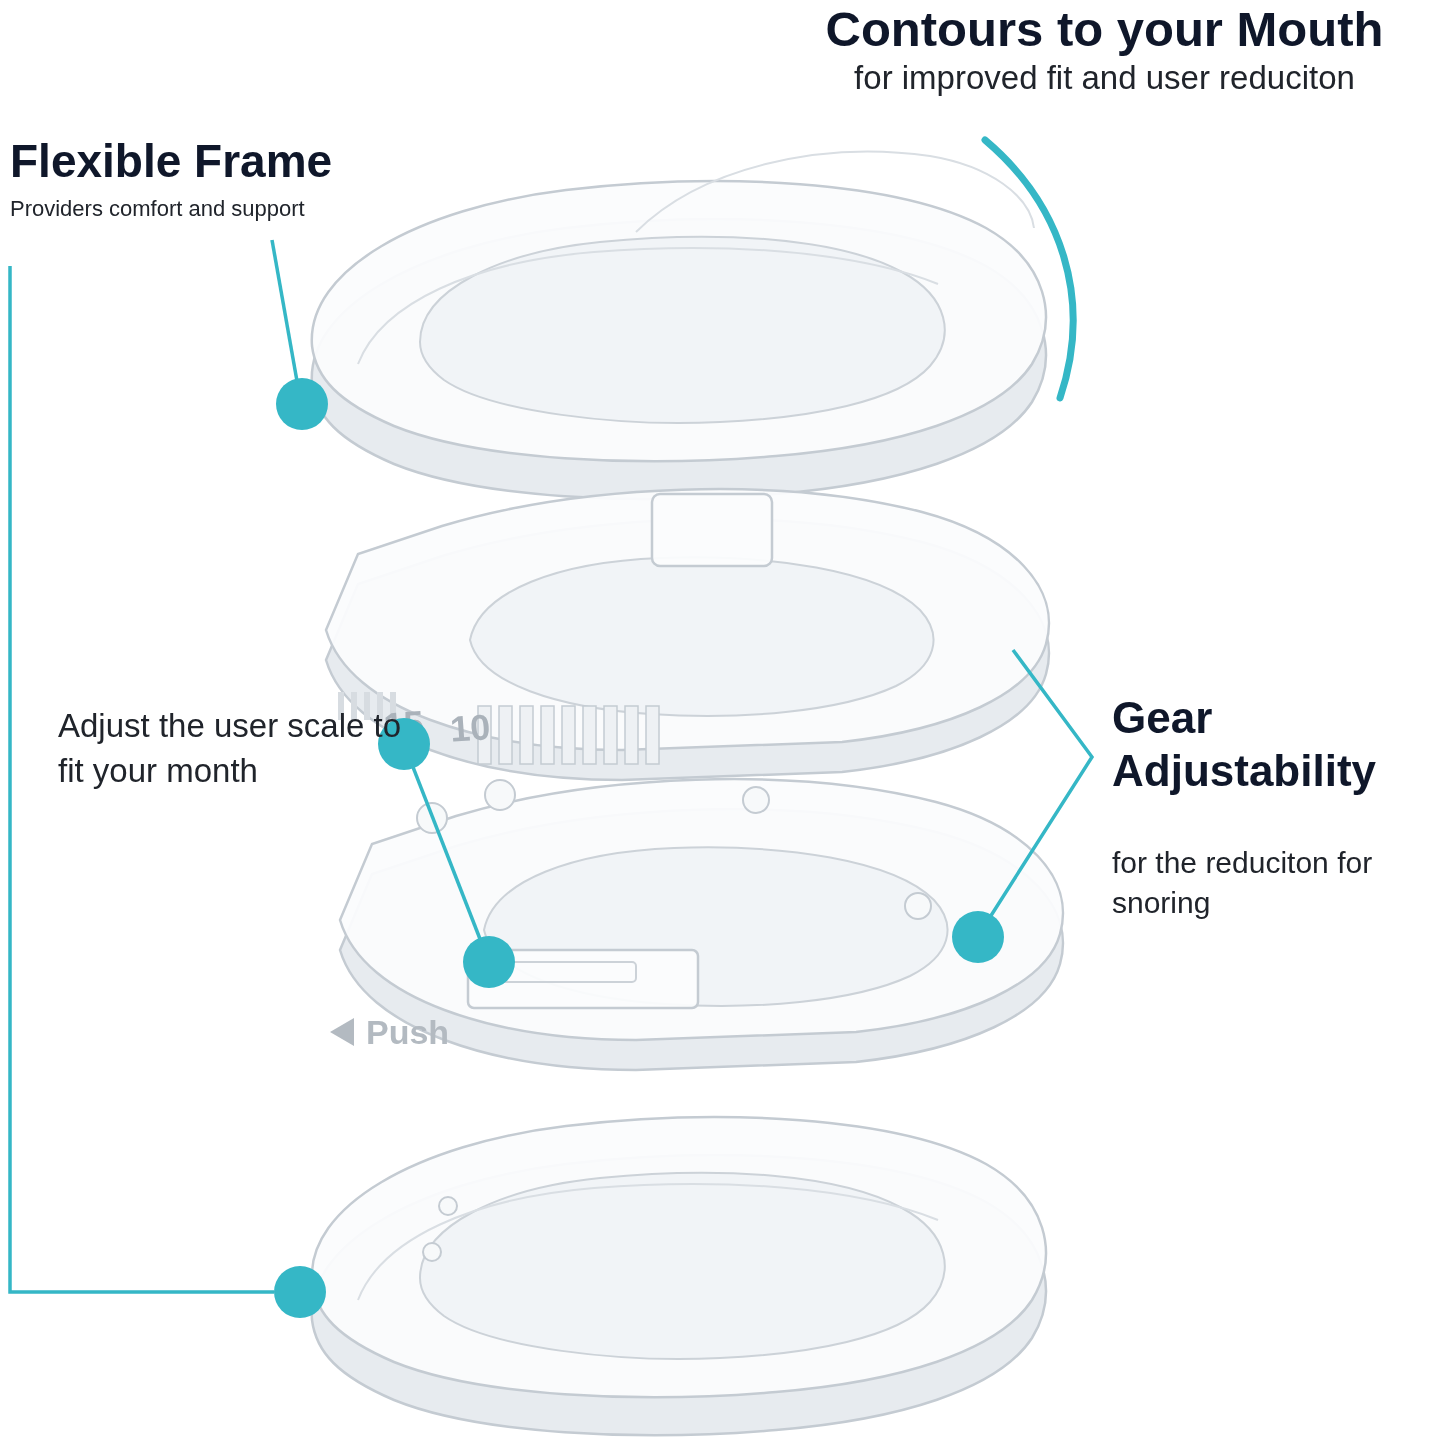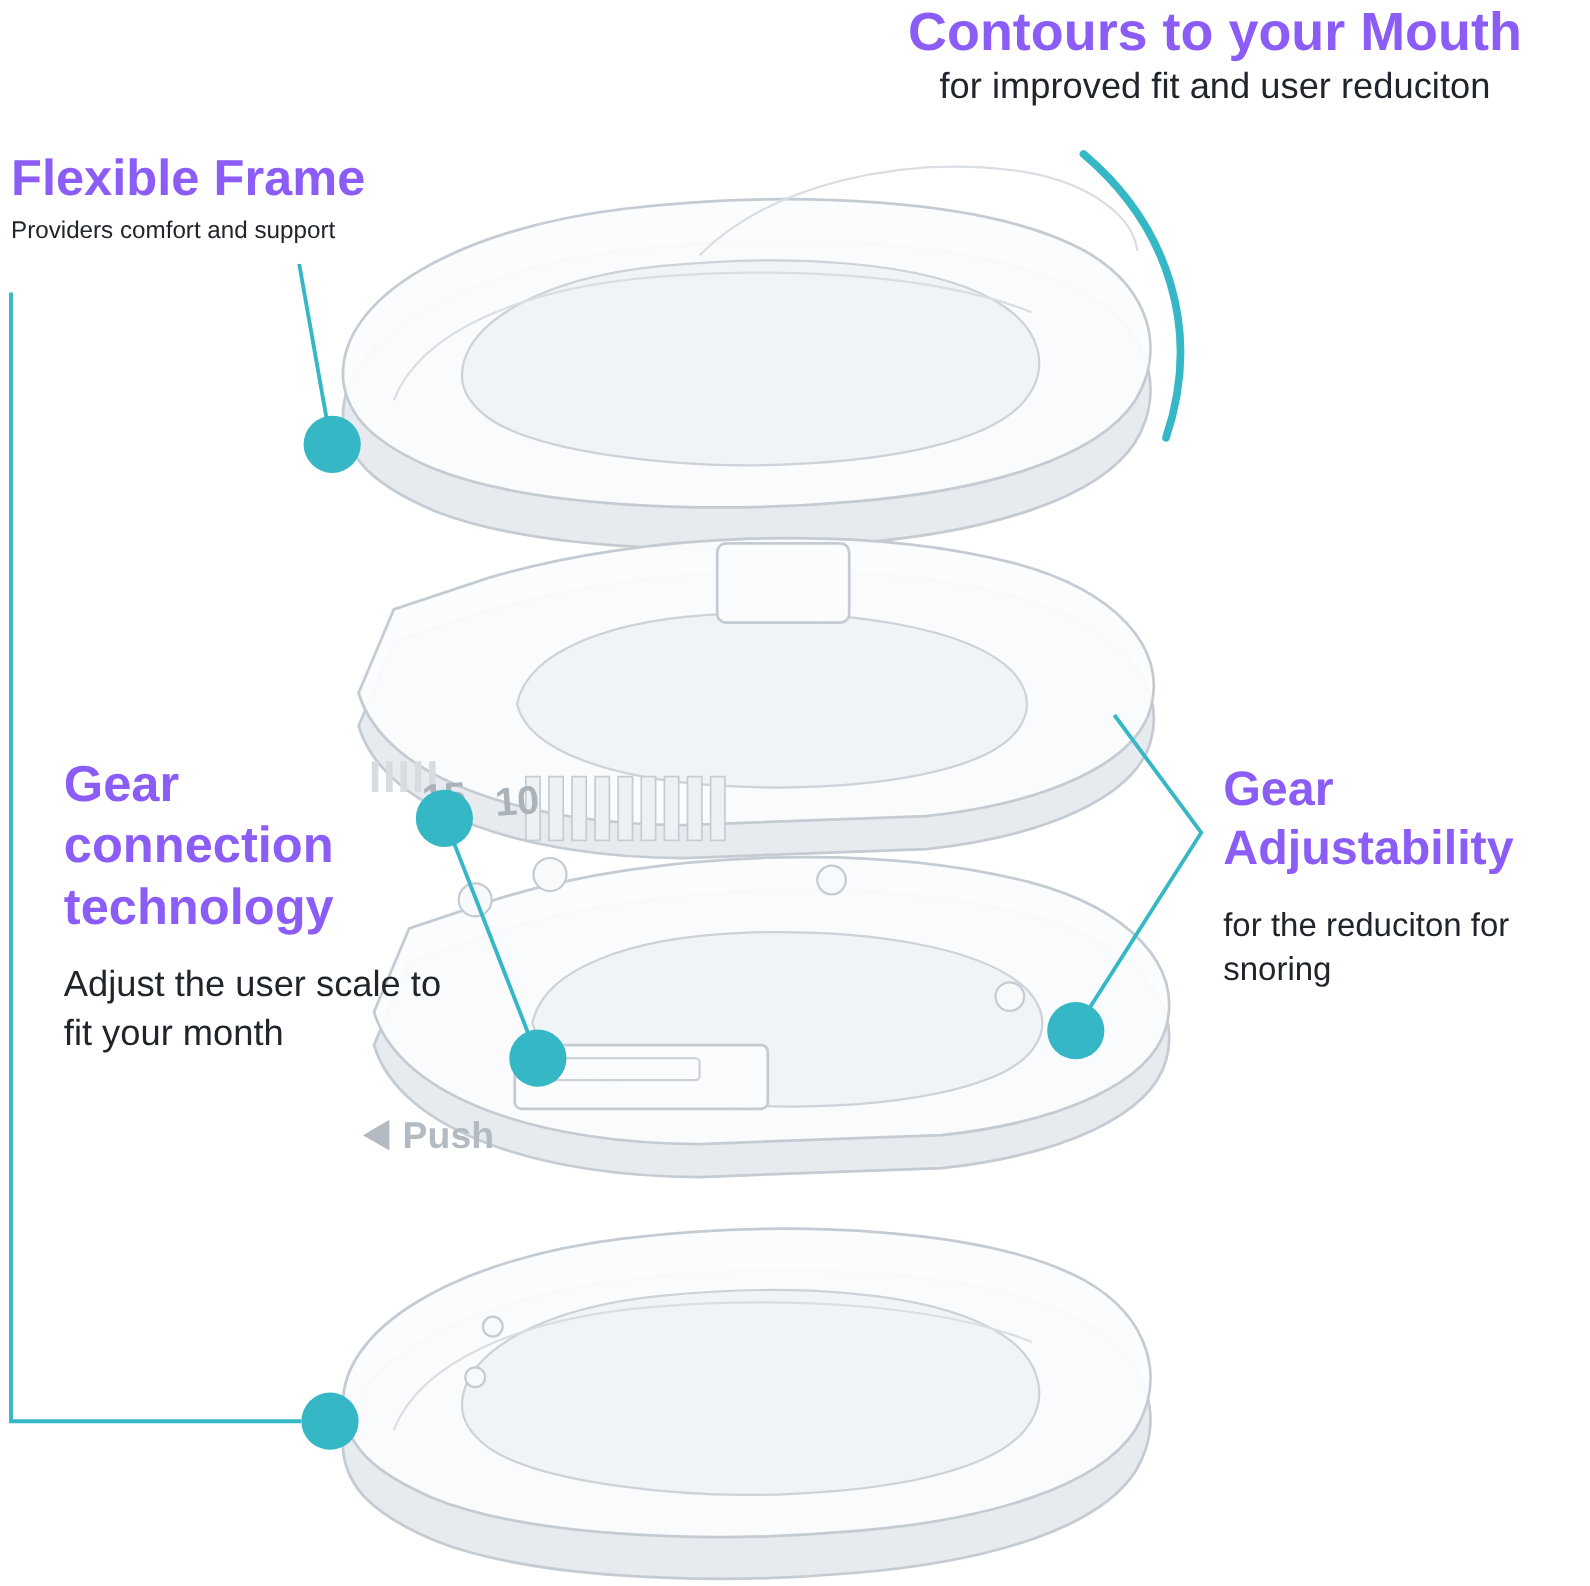--- a/index.html
+++ b/index.html
@@ -22,38 +22,38 @@
   .pushText { fill: #b3bac1; font-family: "Liberation Sans", sans-serif; font-weight: 700; font-size: 34px; }
   .pushTri  { fill: #b3bac1; }
 
   
   .connector { stroke: #35b7c6; stroke-width: 3.5; fill: none; }
   .dot       { fill: #35b7c6; }
   .arc       { stroke: #35b7c6; stroke-width: 7; fill: none; stroke-linecap: round; }
 
   
   .callout { position: absolute; }
-  .callout h1 { color: #8b5cf6; font-weight: 700; }
+  .callout h1 { color: #0f172a; font-weight: 700; }
   .callout p  { color: #20242b; font-weight: 400; }
 
   .contours { top: 2px; right: 18px; width: 645px; text-align: center; }
   .contours h1 { font-size: 49px; line-height: 1.12; }
   .contours p  { font-size: 33px; margin-top: 2px; }
 
   .flexible { left: 10px; top: 134px; }
   .flexible h1 { font-size: 46px; text-align: center; }
   .flexible p  { font-size: 22px; margin-top: 8px; }
 
   .gear { left: 58px; top: 684px; width: 390px; }
   .gear h1 { font-size: 46px; line-height: 1.22; width: 345px; }
   .gear p  { font-size: 33px; line-height: 1.35; margin-top: 20px; width: 360px; }
 
   .micro { left: 1112px; top: 692px; width: 333px; }
   .micro h1 { font-size: 44px; line-height: 1.2; }
-  .micro p  { font-size: 30px; line-height: 1.35; margin-top: 24px; width: 280px; }
+  .micro p  { font-size: 30px; line-height: 1.35; margin-top: 45px; width: 280px; }
 </style>
 </head>
 <body>
 
 <div class="stage">
 
   <svg class="canvas" width="1445" height="1442" viewBox="0 0 1445 1442" aria-hidden="true">
     <defs>
       <path id="trayOuter" d="M14,196 C8,120 120,58 268,40 C420,22 600,30 688,78 C748,112 762,168 734,214 C700,266 600,296 478,306 C340,318 180,310 96,276 C40,252 18,228 14,196 Z"></path>
       <path id="trayInner" d="M122,192 C122,140 202,102 302,92 C422,80 542,88 604,122 C650,147 658,186 632,216 C600,252 512,268 422,272 C322,277 192,262 146,230 C130,218 122,206 122,192 Z"></path>
@@ -140,21 +140,20 @@
     <h1>Contours to your Mouth</h1>
     <p>for improved fit and user reduciton</p>
   </div>
 
   <div class="callout flexible">
     <h1>Flexible Frame</h1>
     <p>Providers comfort and support</p>
   </div>
 
   <div class="callout gear">
-    <h1>Gear connection technology</h1>
     <p>Adjust the user scale to fit your month</p>
   </div>
 
   <div class="callout micro">
     <h1>Gear Adjustability</h1>
     <p>for the reduciton for snoring</p>
   </div>
 
 </div>
 

